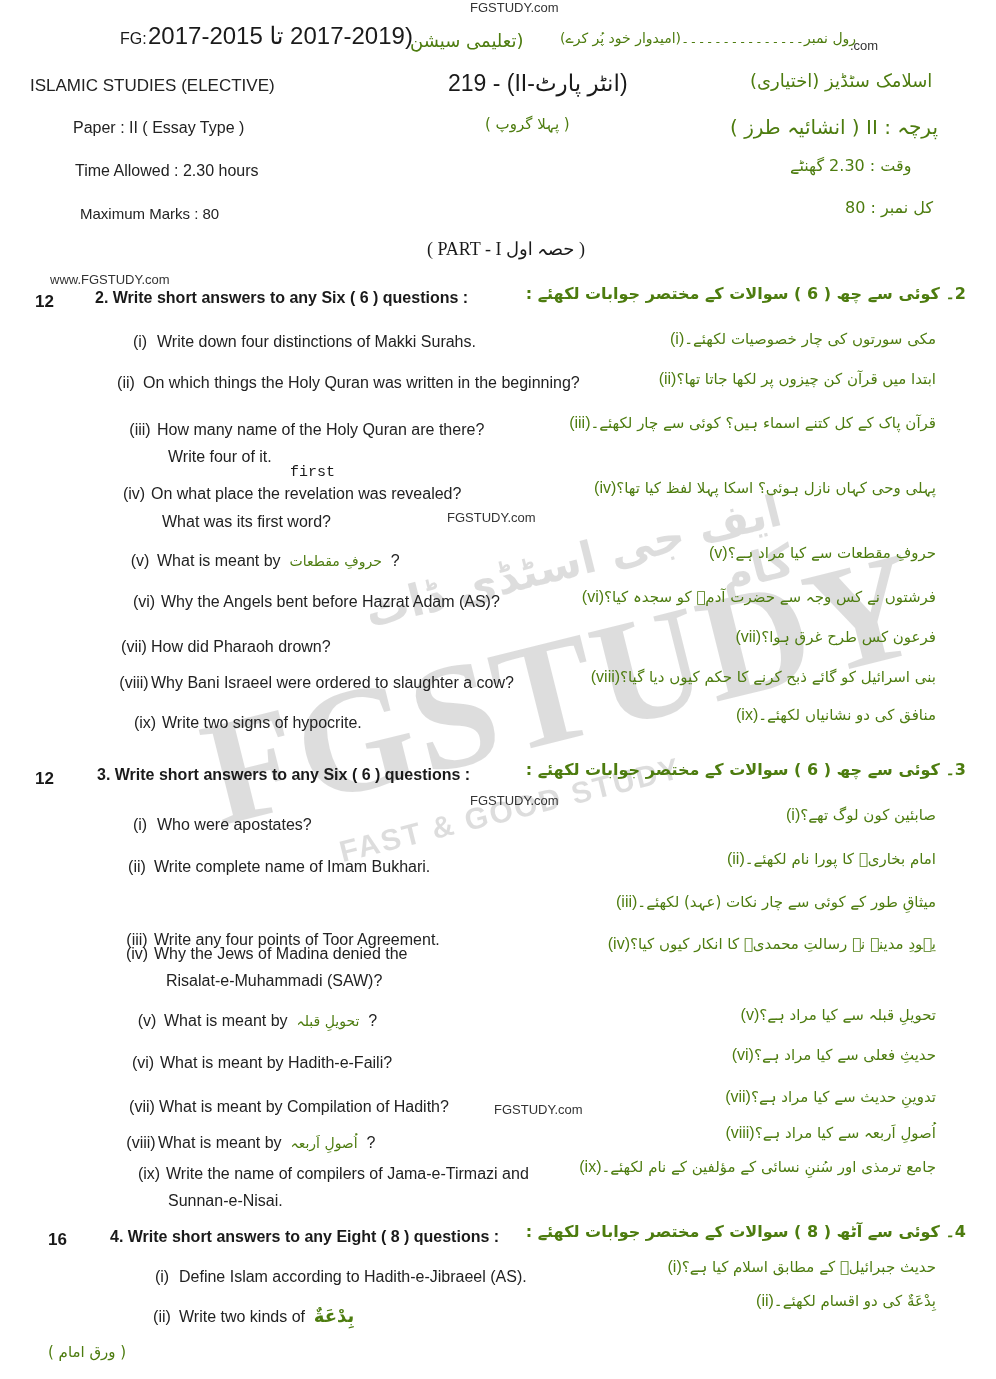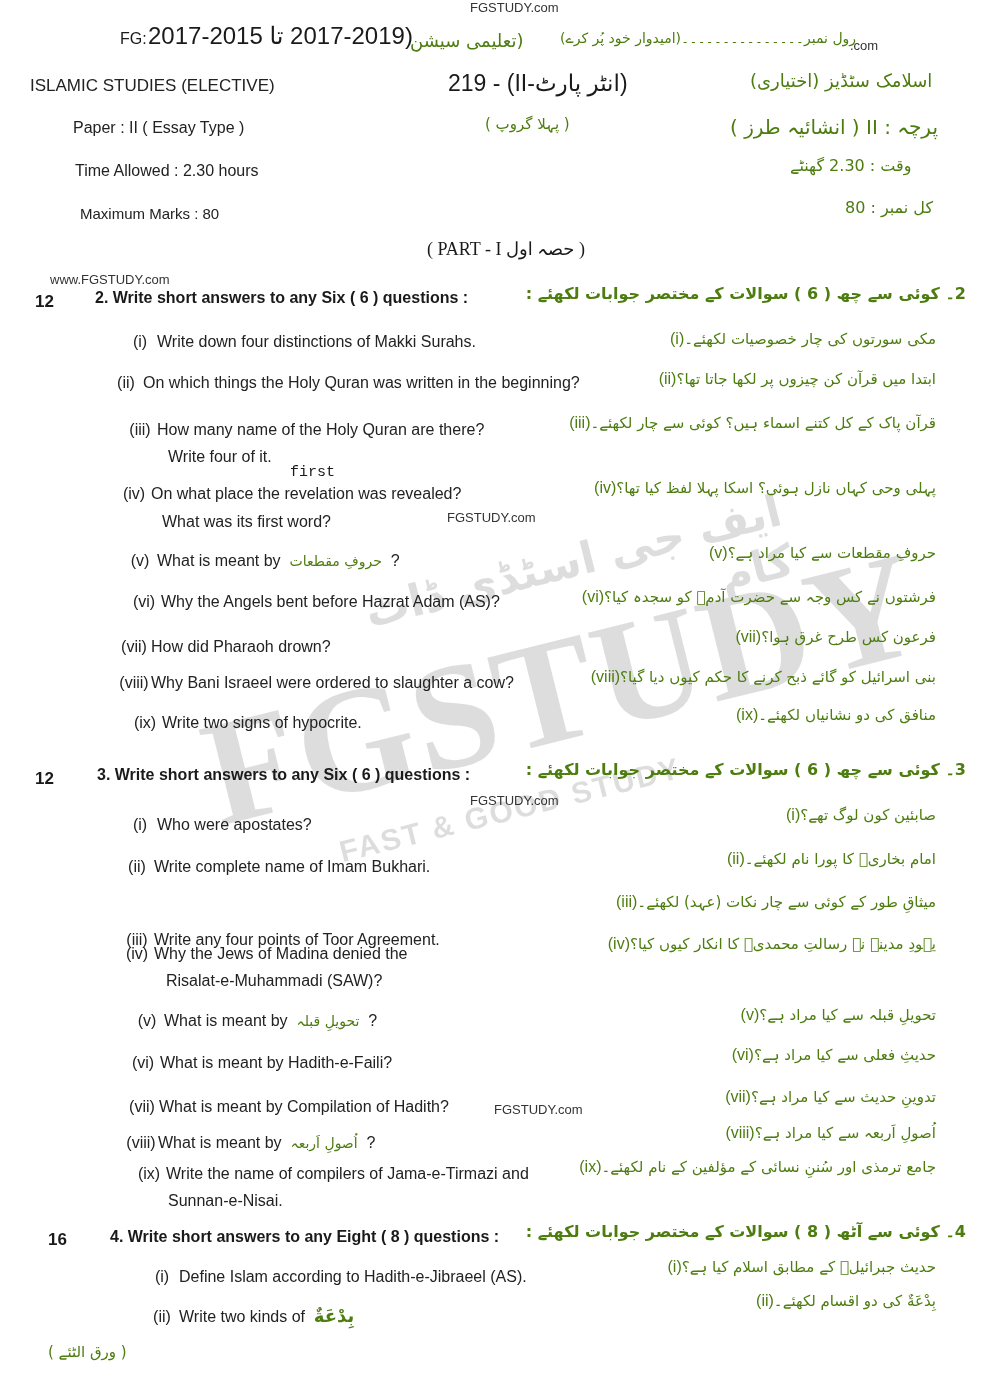--- a/index.html
+++ b/index.html
@@ -133,13 +133,13 @@
 <div class="abs mark" style="left:48px; top:1230px;">16</div>
 <div class="abs qhead" style="left:110px; top:1228px;">4.  Write short answers to any Eight ( 8 ) questions :</div>
 <div class="abs ur bold" style="right:30px; top:1222px; font-size:16px;">4۔  کوئی سے آٹھ ( 8 ) سوالات کے مختصر جوابات لکھئے :</div>
 
 <div class="abs en" style="left:145px; top:1268px;"><span class="num">(i)</span><span>Define Islam according to Hadith-e-Jibraeel (AS).</span></div>
 <div class="abs ur" style="right:60px; top:1258px;"><span>حدیث جبرائیلؑ کے مطابق اسلام کیا ہے؟</span><span class="rnum">(i)</span></div>
 
 <div class="abs en" style="left:145px; top:1305px;"><span class="num">(ii)</span><span>Write two kinds of</span>&nbsp;&nbsp;<span class="ur bold" style="font-size:18px;">بِدْعَةٌ</span></div>
 <div class="abs ur" style="right:60px; top:1292px;"><span>بِدْعَةٌ کی دو اقسام لکھئے۔</span><span class="rnum">(ii)</span></div>
 
-<div class="abs ur" style="left:48px; top:1343px; font-size:15px;">( ورق الٹئے )</div>
+<div class="abs ur" style="left:48px; top:1343px; font-size:15px;">( ورق امام )</div>
 
 </body></html>

